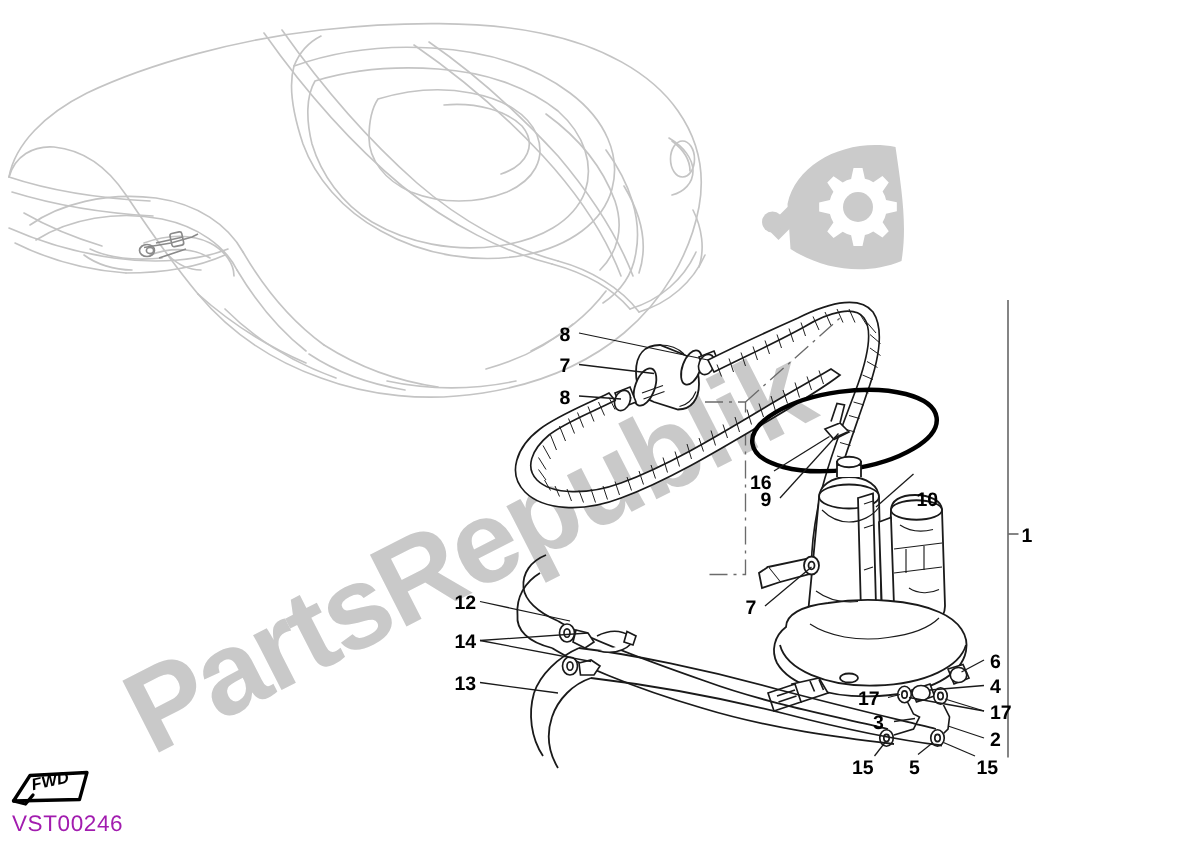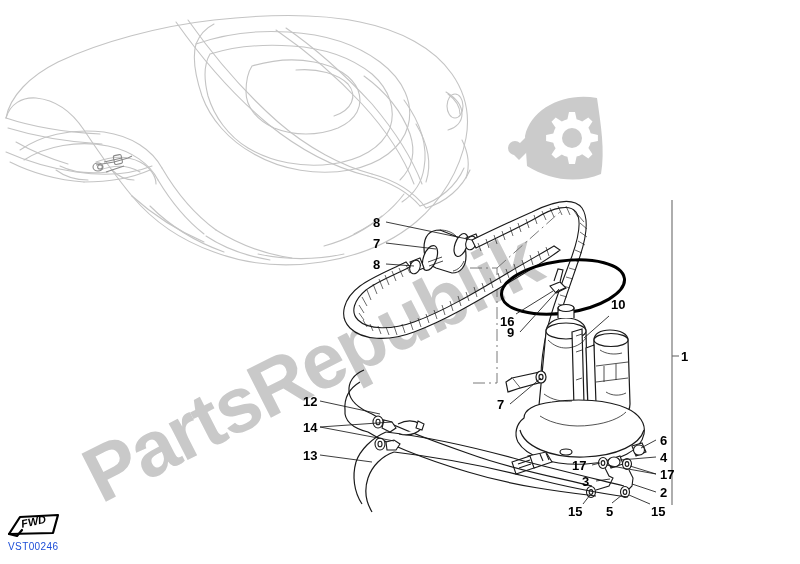--- a/index.html
+++ b/index.html
@@ -28,22 +28,22 @@
     color: #000000;
     line-height: 1;
     white-space: nowrap;
     letter-spacing: 0px;
   }
   #footer-code {
     position: absolute;
     left: 8px;
     top: 541px;
     font-family: "Liberation Sans", sans-serif;
-    font-size: 10px;
-    color: #1d4ed8;
+    font-size: 15px;
+    color: #a21caf;
     letter-spacing: 0.4px;
   }
   #fwd-badge {
     position: absolute;
     left: 6px;
     top: 512px;
     width: 62px;
     height: 30px;
   }
   #fwd-badge .fwd-text {
@@ -451,21 +451,21 @@
       <path d="M672 200 L672 505"></path>
       <path d="M672 356 L679 356"></path>
     </g>
   </svg>
 
   <div class="callout" style="left:373px; top:216px;">8</div>
   <div class="callout" style="left:373px; top:237px;">7</div>
   <div class="callout" style="left:373px; top:258px;">8</div>
   <div class="callout" style="left:500px; top:315px;">16</div>
   <div class="callout" style="left:507px; top:326px;">9</div>
-  <div class="callout" style="left:611px; top:298px;">10</div>
+  <div class="callout" style="left:611px; top:326px;">10</div>
   <div class="callout" style="left:681px; top:350px;">1</div>
   <div class="callout" style="left:497px; top:398px;">7</div>
   <div class="callout" style="left:303px; top:395px;">12</div>
   <div class="callout" style="left:303px; top:421px;">14</div>
   <div class="callout" style="left:303px; top:449px;">13</div>
   <div class="callout" style="left:660px; top:434px;">6</div>
   <div class="callout" style="left:660px; top:451px;">4</div>
   <div class="callout" style="left:572px; top:459px;">17</div>
   <div class="callout" style="left:660px; top:468px;">17</div>
   <div class="callout" style="left:582px; top:475px;">3</div>

